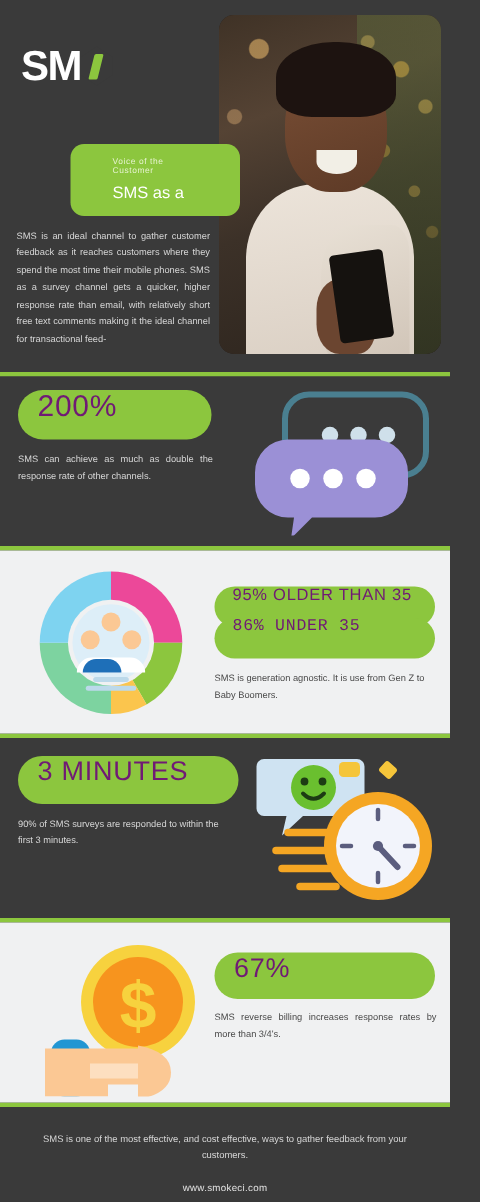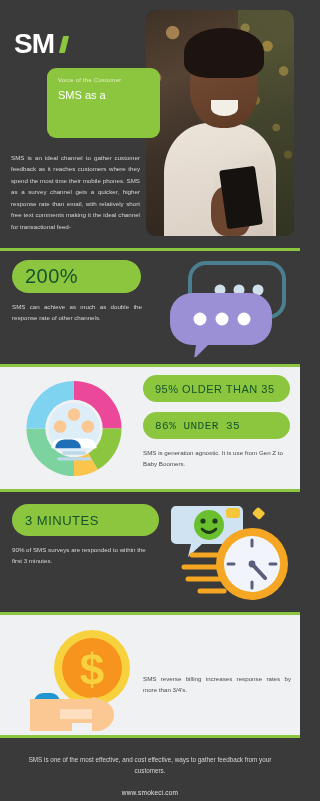--- a/index.html
+++ b/index.html
@@ -13,22 +13,22 @@
 
   
   .sect { position:relative; width:100%; }
   .sect.dark { background:#3a3a3a; }
   .sect.light { background:#f0f1f2; }
   .divider { height:3px; background:#8cc63e; width:100%; }
 
   .pill {
     background:#8cc63e;
     border-radius:22px;
-    display:flex; align-items:center;
-    color:#14532d;
+    display:flex; align-items:flex-start;
+    color:#701a75;
     letter-spacing:.5px;
   }
   .body-txt { color:#d8d8d8; font-size:6.2px; line-height:1.85; text-align:justify; }
   .body-txt.ondark { color:#d6d6d6; }
   .body-txt.onlight { color:#4a4a4a; }
 
   
   .header { height:248px; position:relative; overflow:hidden; }
   .logo { position:absolute; left:14px; top:28px; display:flex; align-items:center; }
   .logo-txt {
@@ -98,22 +98,22 @@
   .hero-photo .phone {
     position:absolute; left:52%; top:70%; width:24%; height:26%;
     background:#15120f; border-radius:3px; transform:rotate(-8deg);
   }
   .hero-photo .hand {
     position:absolute; left:44%; top:78%; width:26%; height:22%;
     background:#6b4530; border-radius:40% 30% 30% 40%;
   }
 
   .title-card {
-    position:absolute; left:47px; top:68px; width:113px; height:70px;
-    background:#8cc63e; border-radius:9px; padding:9px 11px;
+    position:absolute; left:47px; top:96px; width:113px; height:48px;
+    background:#8cc63e; border-radius:9px; padding:9px 28px;
     z-index:3;
   }
   .title-eyebrow {
     font-size:5.6px; color:#e6f3cf; letter-spacing:.4px; margin-bottom:5px;
   }
   .title-main { font-size:11px; color:#ffffff; line-height:1.28; }
 
   .intro-copy {
     position:absolute; left:11px; top:152px; width:129px;
   }
@@ -122,29 +122,29 @@
   .s200 { height:113px; position:relative; }
   .s200 .pill { position:absolute; left:12px; top:9px; width:129px; height:33px; padding-left:13px; }
   .s200 .pill span { font-size:20px; }
   .s200 .copy { position:absolute; left:12px; top:50px; width:130px; }
   .bubbles { position:absolute; right:8px; top:6px; width:122px; height:100px; }
 
   
   .sage { height:122px; position:relative; }
   .donut { position:absolute; left:22px; top:12px; width:104px; height:99px; }
   .sage .pill { position:absolute; left:143px; width:147px; height:27px; padding-left:12px; }
-  .sage .pill.p1 { top:8px; }
+  .sage .pill.p1 { top:24px; }
   .sage .pill.p2 { top:45px;font-family:Liberation Mono, monospace; }
   .sage .pill span { font-size:11px; }
   .sage .copy { position:absolute; left:143px; top:80px; width:148px; text-align:left; }
 
   
   .smin { height:120px; position:relative; }
   .smin .pill { position:absolute; left:12px; top:12px; width:147px; height:32px; padding-left:13px; }
-  .smin .pill span { font-size:13px; }
+  .smin .pill span { font-size:18px; }
   .smin .copy { position:absolute; left:12px; top:52px; width:142px; text-align:left; }
   .watch { position:absolute; right:3px; top:6px; width:131px; height:108px; }
 
   
   .s67 { height:120px; position:relative; }
   .coinhand { position:absolute; left:30px; top:8px; width:120px; height:108px; }
   .s67 .pill { position:absolute; left:143px; top:20px; width:147px; height:31px; padding-left:13px; }
   .s67 .pill span { font-size:18px; }
   .s67 .copy { position:absolute; left:143px; top:58px; width:148px; }
 
@@ -284,20 +284,23 @@
     <svg class="coinhand" viewBox="0 0 120 108">
       <circle cx="62" cy="45" r="38" fill="#f7d23e"></circle>
       <circle cx="62" cy="45" r="30" fill="#f7941e"></circle>
       <text x="62" y="62" font-size="44" font-weight="bold" text-anchor="middle" fill="#f7d23e" font-family="Liberation Sans, sans-serif">$</text>
       <rect x="4" y="70" width="26" height="38" rx="9" fill="#2196d3"></rect>
       <path d="M24 76 h38 a12 12 0 0 1 12 12 a12 12 0 0 1 -12 12 h-20 v8 h-42 v-32 z" fill="#fbc894"></path>
       <path d="M30 86 h32 a5 5 0 0 1 0 10 h-32 z" fill="#fddfc0"></path>
       <path d="M62 74 q22 4 22 18 q0 14 -22 18 z" fill="#fbc894"></path>
     </svg>
 
+    <div class="pill">
+      <span>67%</span>
+    </div>
     <div class="copy body-txt onlight">SMS reverse billing increases response rates by more than 3/4's.</div>
   </div>
 
   <div class="divider"></div>
 
   <div class="sect dark footer">
     <div class="msg">SMS is one of the most effective, and cost effective, ways to gather feedback from your customers.</div>
     <div class="url">www.smokeci.com</div>
   </div>
 

